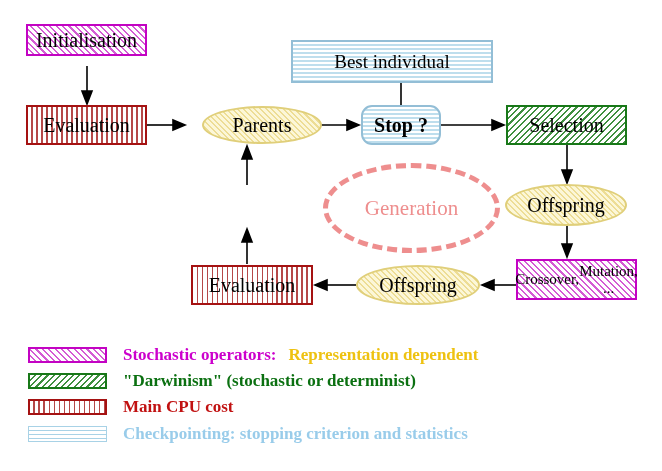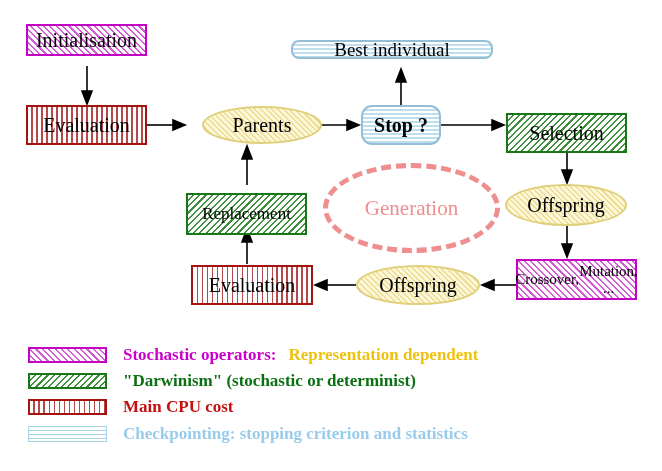--- a/index.html
+++ b/index.html
@@ -6,30 +6,30 @@
   .canvas {
     position:relative; width:662px; height:471px; background:#ffffff;
     font-family:"Liberation Serif","DejaVu Serif",serif; overflow:hidden;
   }
   .node {
     position:absolute; display:flex; align-items:center; justify-content:center;
     box-sizing:border-box; color:#000; text-align:center;
   }
   
   .hatch-magenta { border:2px solid #c303c3; background:repeating-linear-gradient(45deg,#ffffff 0 3px,#d45cd4 3px 4.5px); }
-  .hatch-green   { border:2px solid #187818; background:repeating-linear-gradient(135deg,#ffffff 0 3px,#3f8f3f 3px 4.5px);margin-top:8px; }
+  .hatch-green   { border:2px solid #187818; background:repeating-linear-gradient(135deg,#ffffff 0 3px,#3f8f3f 3px 4.5px); }
   .stripe-red-v  { border:2px solid #a51212; background:repeating-linear-gradient(90deg,#ffffff 0 3.5px,#b54848 3.5px 5px); }
   .stripe-cyan-h { border:2px solid #93bed6; background:repeating-linear-gradient(180deg,#ffffff 0 2.5px,#bedeed 2.5px 4px); }
   .hatch-yellow  { border:2px solid #e0cf7a; background:repeating-linear-gradient(45deg,#fcf7d8 0 2.5px,#eddd95 2.5px 4px); }
 
   
   .n-init       { left:26px;  top:24px;  width:121px; height:32px; font-size:20px; }
   .n-eval1      { left:26px;  top:105px; width:121px; height:40px; font-size:20px; }
   .n-parents    { left:202px; top:106px; width:120px; height:38px; font-size:20px; border-radius:50%; }
-  .n-best       { left:291px; top:40px;  width:202px; height:19px; font-size:19px;border-radius:8px; }
+  .n-best       { left:291px; top:40px;  width:202px; height:43px; font-size:19px; }
   .n-stop       { left:361px; top:105px; width:80px;  height:40px; font-size:20px; border-radius:11px;font-weight:bold; }
   .n-selection  { left:506px; top:105px; width:121px; height:40px; font-size:20px; }
   .n-genitors   { left:505px; top:184px; width:122px; height:42px; font-size:20px; border-radius:50%; }
   .n-crossover  { left:516px; top:259px; width:121px; height:41px; font-size:15px; flex-direction:row; line-height:17px; }
   .n-offspring  { left:356px; top:265px; width:124px; height:40px; font-size:20px; border-radius:50%; }
   .n-eval2      { left:191px; top:265px; width:122px; height:40px; font-size:20px; }
   .n-replace    { left:186px; top:185px; width:121px; height:42px; font-size:17px; }
   .n-generation {
     left:323px; top:163px; width:177px; height:90px; font-size:21px;
     border:5px dashed #ee8e8e; border-radius:50%; color:#ee8e8e; background:transparent;
@@ -110,21 +110,20 @@
 
   <div class="node n-crossover hatch-magenta">
     <span>Crossover,</span>
     <span>Mutation, ...</span>
   </div>
 
   <div class="node n-offspring hatch-yellow">Offspring</div>
 
   <div class="node n-eval2 stripe-red-v">Evaluation</div>
 
-  <div class="node n-replace hatch-green">Replacement</div>
 
   <div class="node n-generation">Generation</div>
 
   <div class="legend-row" style="top:346px">
     <span class="swatch sw-magenta"></span>
     <span class="legend-text t-magenta">Stochastic operators:</span>
     <span class="legend-text t-gold">Representation dependent</span>
   </div>
 
   <div class="legend-row" style="top:372px">

